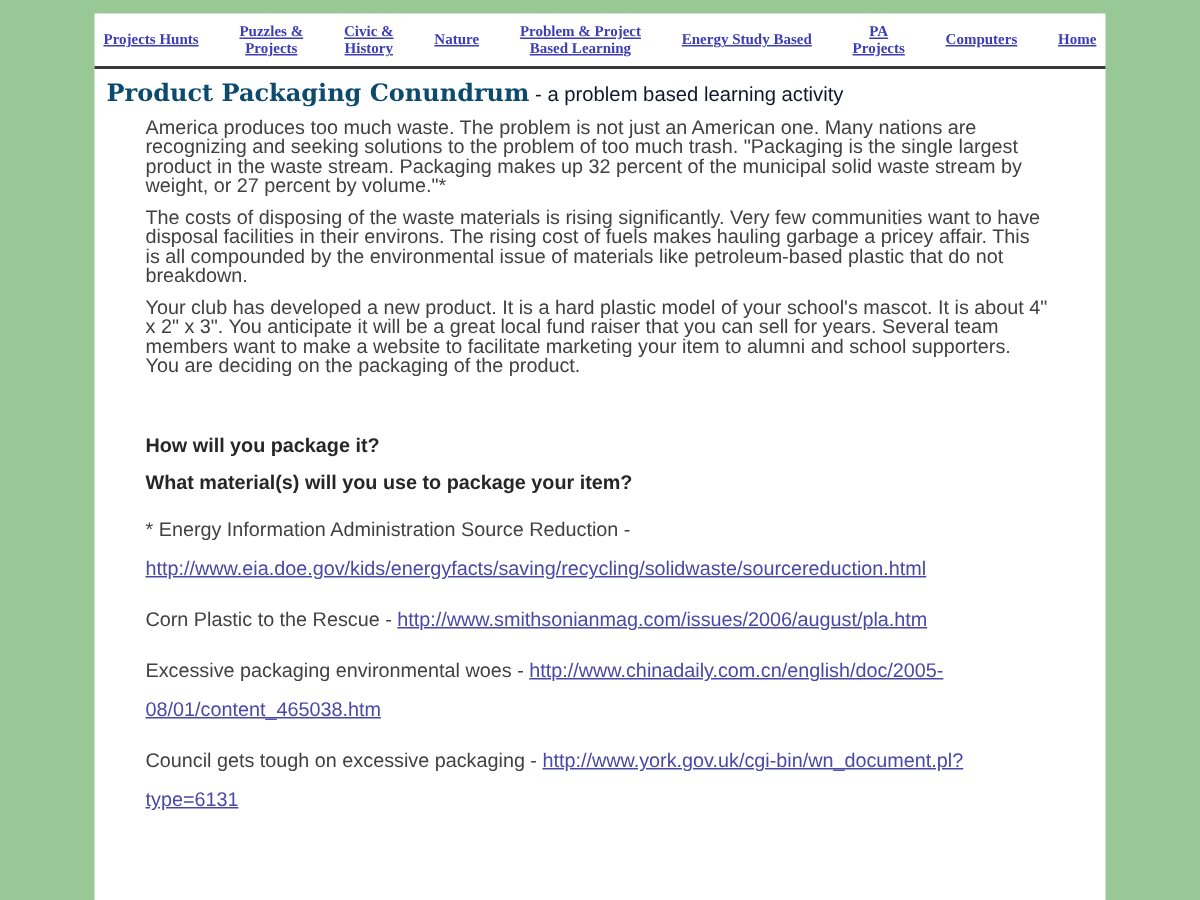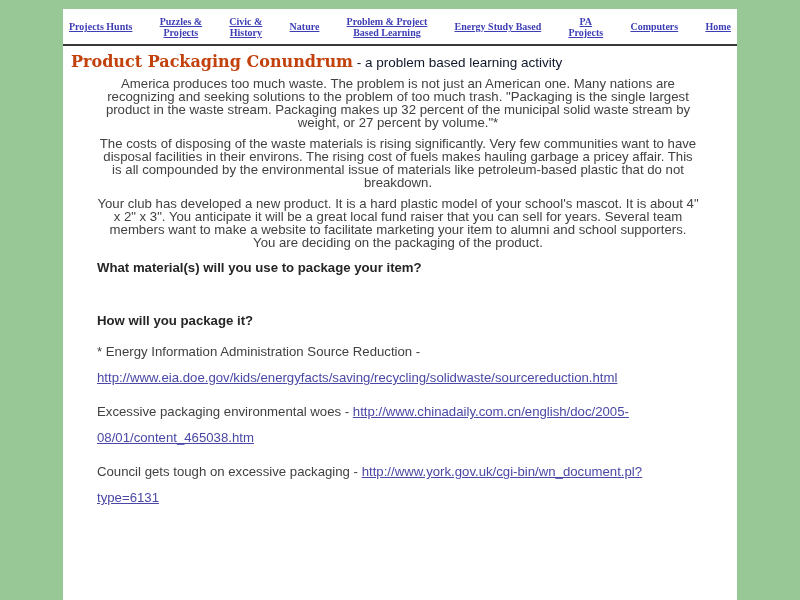--- a/index.html
+++ b/index.html
@@ -48,37 +48,36 @@
   }
 
   
   .titlebar {
     margin: 6px 8px 0 8px;
   }
   .title {
     font-family: "DejaVu Serif", "Liberation Serif", serif;
     font-weight: bold;
     font-size: 16px;
-    color: #c2410c;
+    color: #0c4a6e;
   }
   .subtitle {
     font-size: 13.5px;
     color: #0f172a;
   }
 
   
   .content {
     margin: 6px 38px 0 34px;
     font-size: 13.2px;
     line-height: 13px;
     color: #414141;
   }
   .content p.para {
     margin: 0 0 8px 0;
-    text-align: center;
   }
   .question {
     font-weight: bold;
     color: #262626;
     margin: 0;
   }
   .q1 { margin-top: 12px; }
   .q2 { margin-top: 40px; }
   .res-heading {
     font-weight: bold;
@@ -119,24 +118,25 @@
 
   <hr class="rule">
 
   <div class="titlebar"><span class="title">Product Packaging Conundrum</span><span class="subtitle"> - a problem based learning activity</span></div>
 
   <div class="content">
     <p class="para">America produces too much waste. The problem is not just an American one. Many nations are recognizing and seeking solutions to the problem of too much trash. "Packaging is the single largest product in the waste stream. Packaging makes up 32 percent of the municipal solid waste stream by weight, or 27 percent by volume."*</p>
     <p class="para">The costs of disposing of the waste materials is rising significantly. Very few communities want to have disposal facilities in their environs. The rising cost of fuels makes hauling garbage a pricey affair. This is all compounded by the environmental issue of materials like petroleum-based plastic that do not breakdown.</p>
     <p class="para">Your club has developed a new product. It is a hard plastic model of your school's mascot. It is about 4" x 2" x 3". You anticipate it will be a great local fund raiser that you can sell for years. Several team members want to make a website to facilitate marketing your item to alumni and school supporters. You are deciding on the packaging of the product.</p>
 
+    <p class="question q2">How will you package it?</p>
     <p class="question q1">What material(s) will you use to package your item?</p>
-    <p class="question q2">How will you package it?</p>
 
 
     <div class="resources">
         <p class="resource"><span>* Energy Information Administration Source Reduction - </span><a href="#">http://www.eia.doe.gov/kids/energyfacts/saving/recycling/solidwaste/sourcereduction.html</a></p>
+        <p class="resource"><span>Corn Plastic to the Rescue - </span><a href="#">http://www.smithsonianmag.com/issues/2006/august/pla.htm</a></p>
         <p class="resource"><span>Excessive packaging environmental woes - </span><a href="#">http://www.chinadaily.com.cn/english/doc/2005-08/01/content_465038.htm</a></p>
         <p class="resource"><span>Council gets tough on excessive packaging - </span><a href="#">http://www.york.gov.uk/cgi-bin/wn_document.pl?type=6131</a></p>
       </div>
   </div>
 
 </div>
 
 </body></html>

